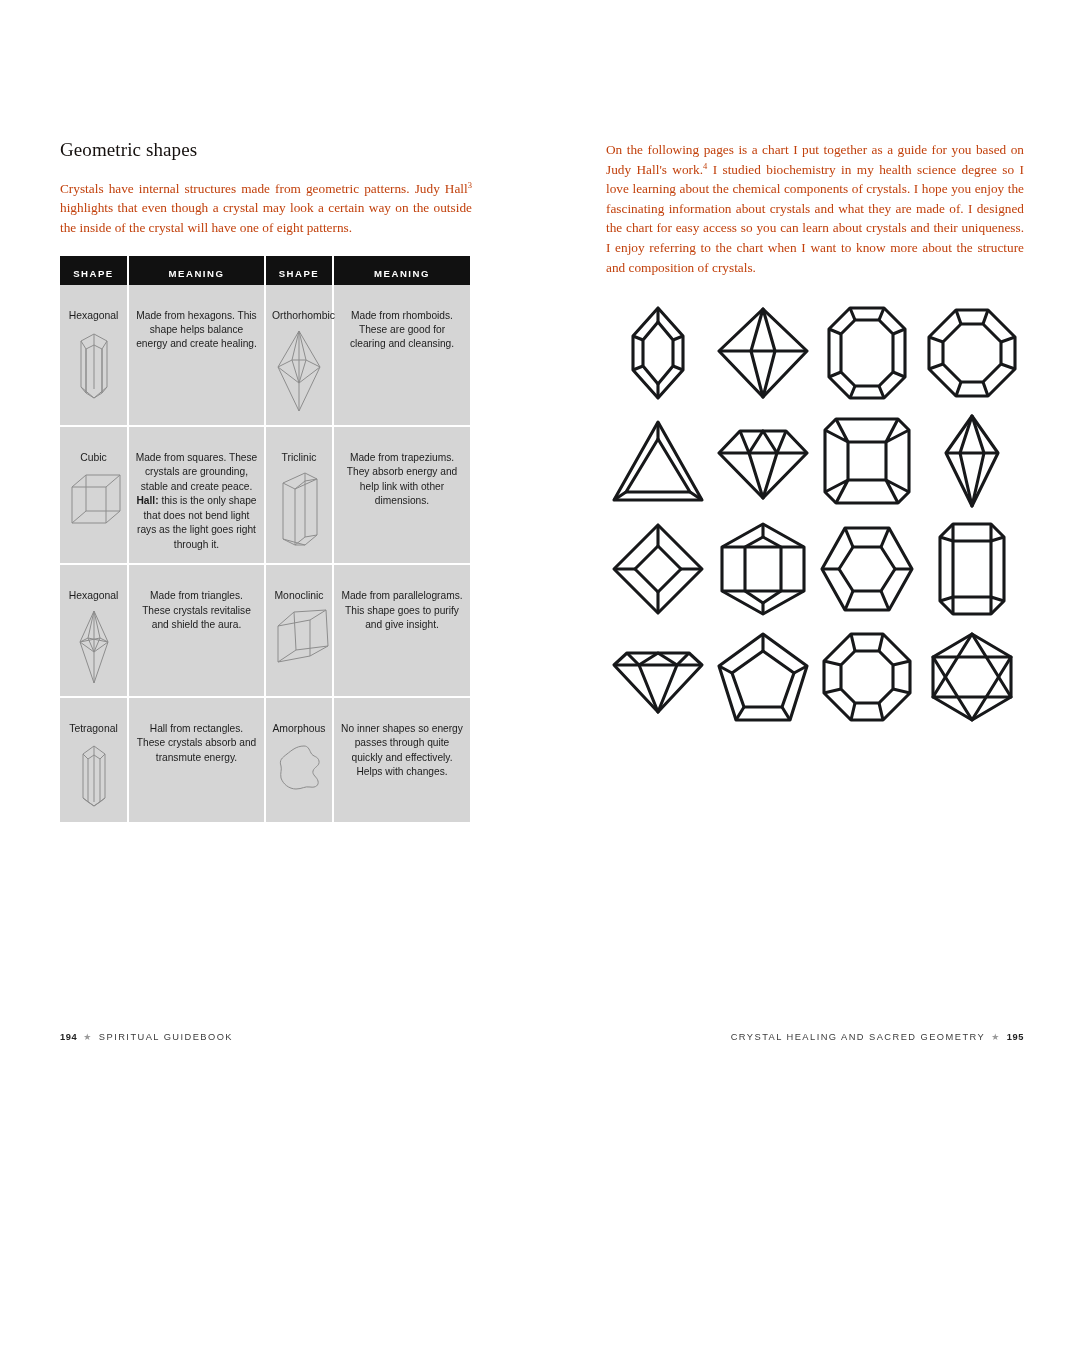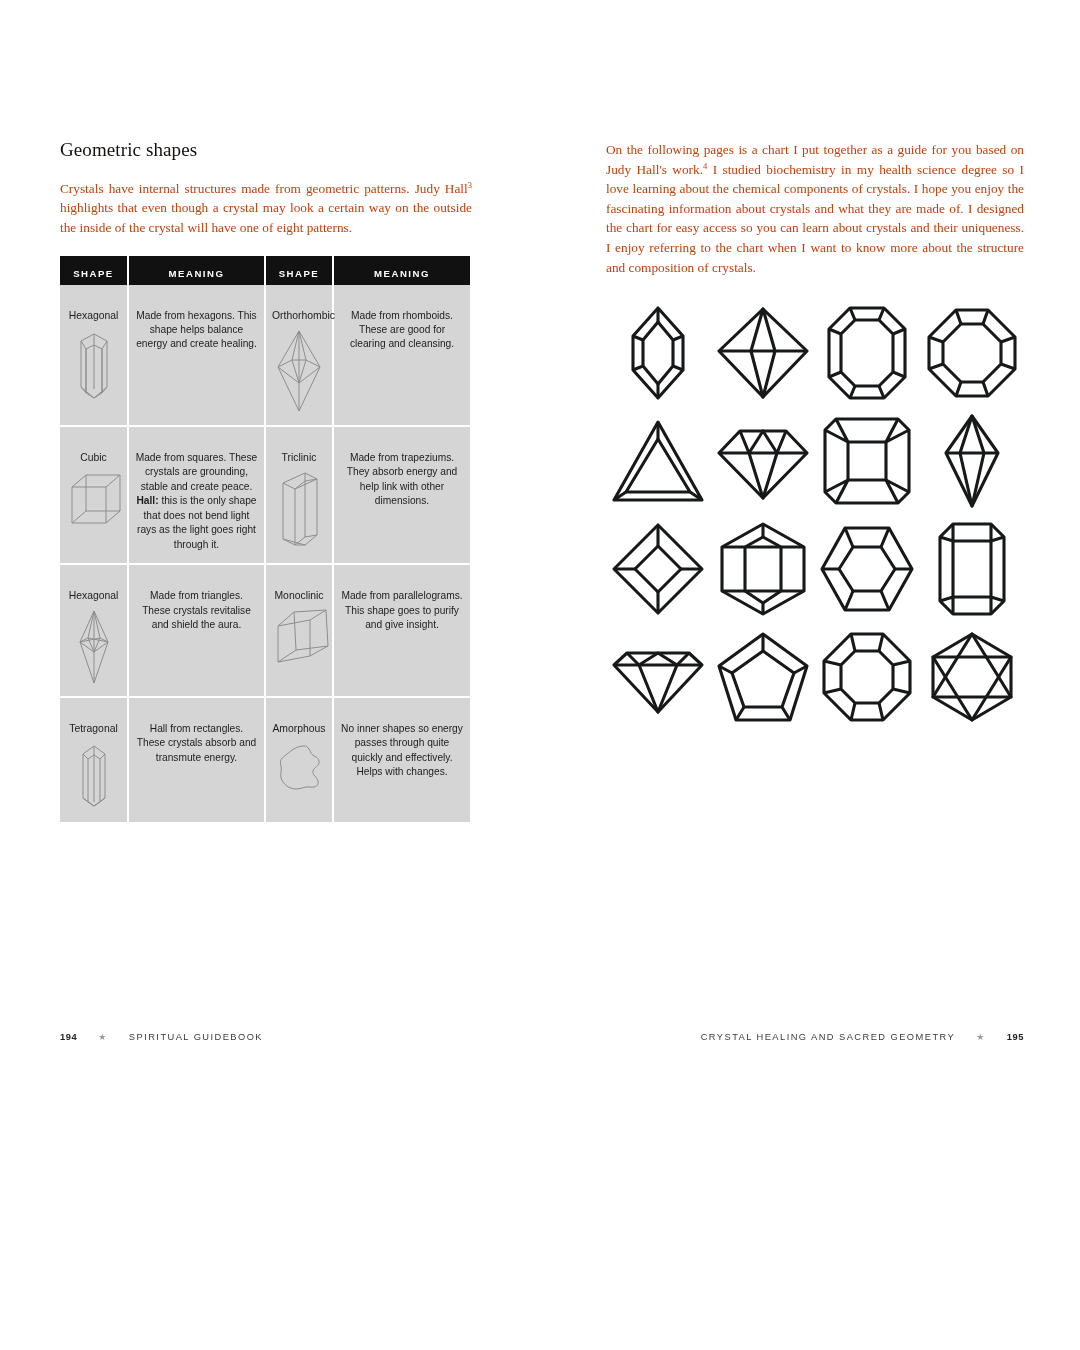--- a/index.html
+++ b/index.html
@@ -129,21 +129,21 @@
     position: absolute;
     top: 1032px;
     font-family: "Liberation Sans", sans-serif;
     font-size: 9.3px;
     letter-spacing: 1.45px;
     color: #3b3b3b;
     text-transform: uppercase;
     white-space: nowrap;
     display: flex;
     align-items: center;
-    gap: 21px;
+    gap: 6px;
   }
   .footer-left  { left: 60px; }
   .footer-right { right: 56px; align-items: center; }
   .folio { font-weight: 700; color: #222; letter-spacing: 0.6px; }
   .star { color: #9a9a9a; font-size: 9px; line-height: 1; }
 </style>
 </head>
 <body>
 
 <div class="spread">

